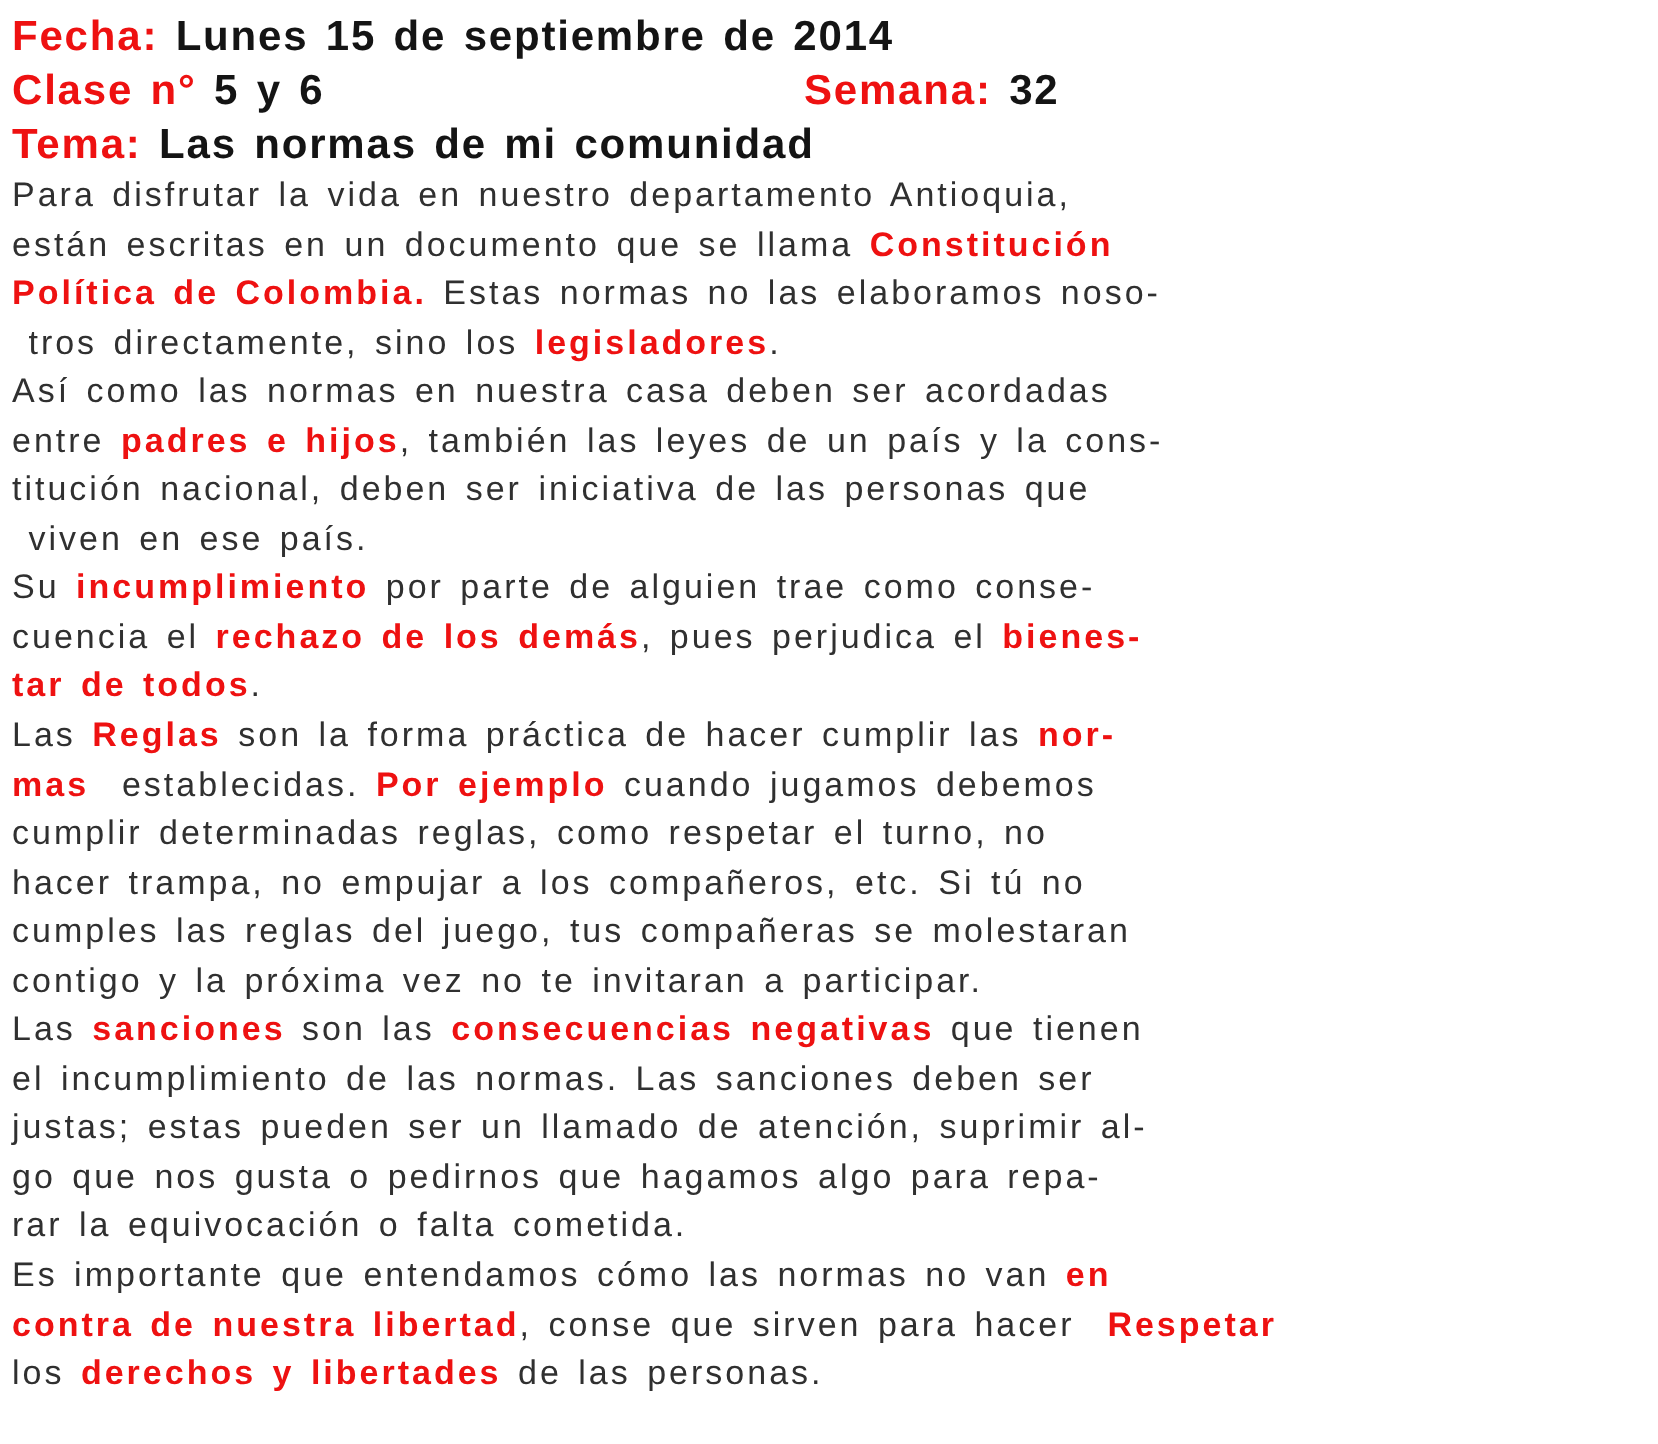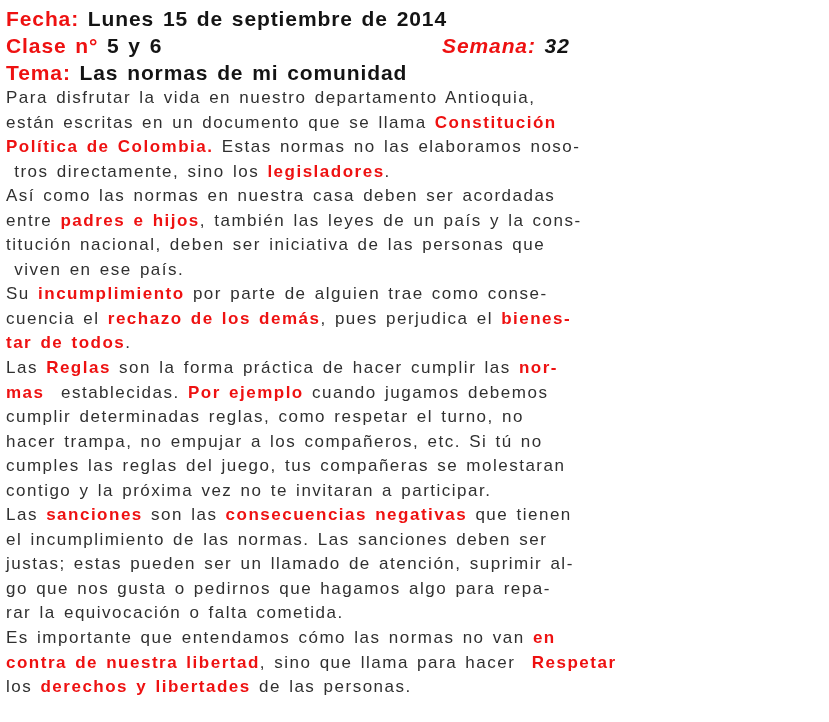--- a/index.html
+++ b/index.html
@@ -46,21 +46,21 @@
     color: var(--bold-black, #121212);
     font-weight: bold;
   }
 </style>
 </head>
 <body>
 
 <div class="page" style="--red: #ee1111; --bold-black: #141414; --body-black: #303030; --bg: #ffffff;">
   <div>
       <div class="line hline"><span class="run"><span class="seg rb">Fecha:</span><span class="seg bb"> Lunes 15 de septiembre de 2014</span></span></div>
-      <div class="line hline"><span class="run"><span class="seg rb">Clase n°</span><span class="seg bb"> 5 y 6</span></span><span class="run abs" style="left: 436px; font-style: italic;"><span class="seg rb">Semana:</span><span class="seg bb"> 32</span></span></div>
+      <div class="line hline"><span class="run"><span class="seg rb">Clase n°</span><span class="seg bb"> 5 y 6</span></span><span class="run abs" style="left: 396px;"><span class="seg rb">Semana:</span><span class="seg bb"> 32</span></span></div>
       <div class="line hline"><span class="run"><span class="seg rb">Tema:</span><span class="seg bb"> Las normas de mi comunidad</span></span></div>
       <div class="line bline"><span class="run"><span class="seg">Para disfrutar la vida en nuestro departamento Antioquia,</span></span></div>
       <div class="line bline"><span class="run"><span class="seg">están escritas en un documento que se llama </span><span class="seg rb">Constitución</span></span></div>
       <div class="line bline"><span class="run"><span class="seg rb">Política de Colombia.</span><span class="seg"> Estas normas no las elaboramos noso-</span></span></div>
       <div class="line bline"><span class="run"><span class="seg"> tros directamente, sino los </span><span class="seg rb">legisladores</span><span class="seg">.</span></span></div>
       <div class="line bline"><span class="run"><span class="seg">Así como las normas en nuestra casa deben ser acordadas</span></span></div>
       <div class="line bline"><span class="run"><span class="seg">entre </span><span class="seg rb">padres e hijos</span><span class="seg">, también las leyes de un país y la cons-</span></span></div>
       <div class="line bline"><span class="run"><span class="seg">titución nacional, deben ser iniciativa de las personas que</span></span></div>
       <div class="line bline"><span class="run"><span class="seg"> viven en ese país.</span></span></div>
       <div class="line bline"><span class="run"><span class="seg">Su </span><span class="seg rb">incumplimiento</span><span class="seg"> por parte de alguien trae como conse-</span></span></div>
@@ -71,16 +71,16 @@
       <div class="line bline"><span class="run"><span class="seg">cumplir determinadas reglas, como respetar el turno, no</span></span></div>
       <div class="line bline"><span class="run"><span class="seg">hacer trampa, no empujar a los compañeros, etc. Si tú no</span></span></div>
       <div class="line bline"><span class="run"><span class="seg">cumples las reglas del juego, tus compañeras se molestaran</span></span></div>
       <div class="line bline"><span class="run"><span class="seg">contigo y la próxima vez no te invitaran a participar.</span></span></div>
       <div class="line bline"><span class="run"><span class="seg">Las </span><span class="seg rb">sanciones</span><span class="seg"> son las </span><span class="seg rb">consecuencias negativas</span><span class="seg"> que tienen</span></span></div>
       <div class="line bline"><span class="run"><span class="seg">el incumplimiento de las normas. Las sanciones deben ser</span></span></div>
       <div class="line bline"><span class="run"><span class="seg">justas; estas pueden ser un llamado de atención, suprimir al-</span></span></div>
       <div class="line bline"><span class="run"><span class="seg">go que nos gusta o pedirnos que hagamos algo para repa-</span></span></div>
       <div class="line bline"><span class="run"><span class="seg">rar la equivocación o falta cometida.</span></span></div>
       <div class="line bline"><span class="run"><span class="seg">Es importante que entendamos cómo las normas no van </span><span class="seg rb">en</span></span></div>
-      <div class="line bline"><span class="run"><span class="seg rb">contra de nuestra libertad</span><span class="seg">, sino que llama para hacer  </span><span class="seg rb">Respetar</span></span></div>
+      <div class="line bline"><span class="run"><span class="seg rb">contra de nuestra libertad</span><span class="seg">, conse que sirven para hacer  </span><span class="seg rb">Respetar</span></span></div>
       <div class="line bline"><span class="run"><span class="seg">los </span><span class="seg rb">derechos y libertades</span><span class="seg"> de las personas.</span></span></div>
     </div>
 </div>
 
 </body></html>

